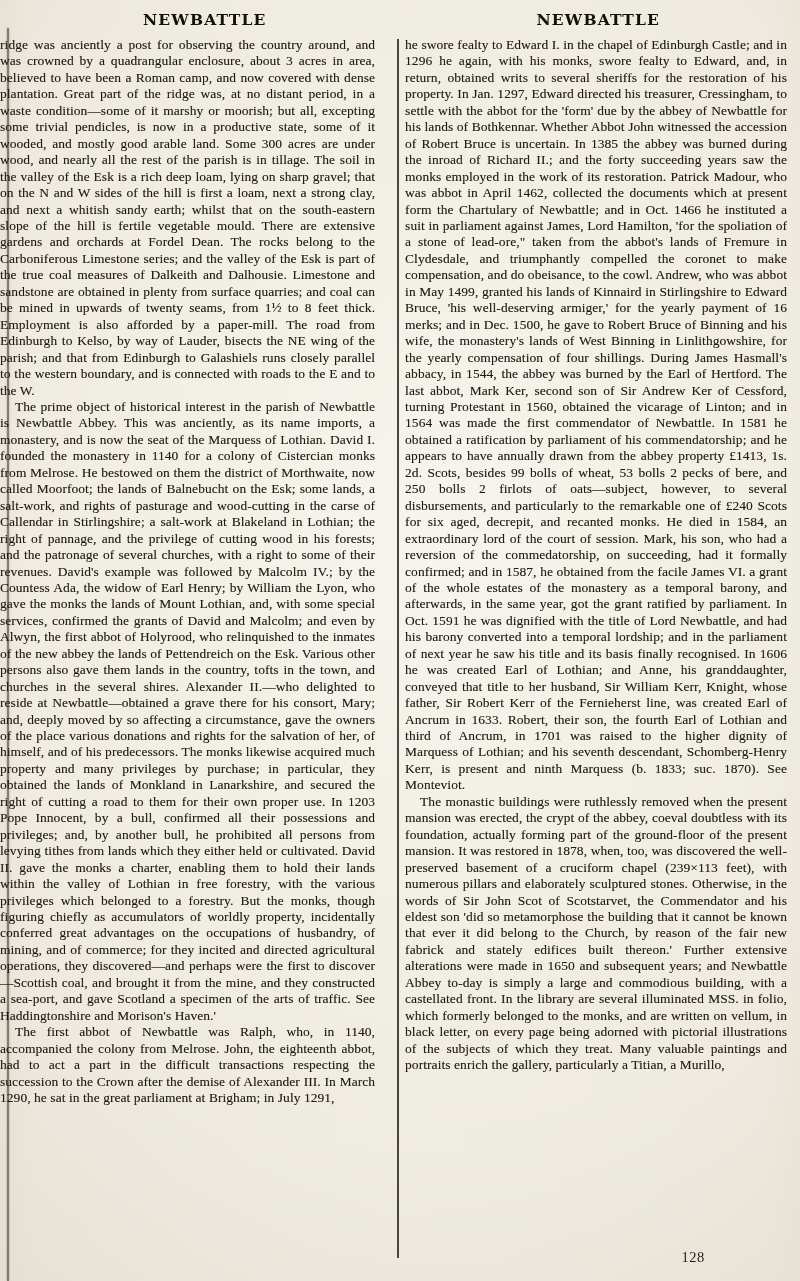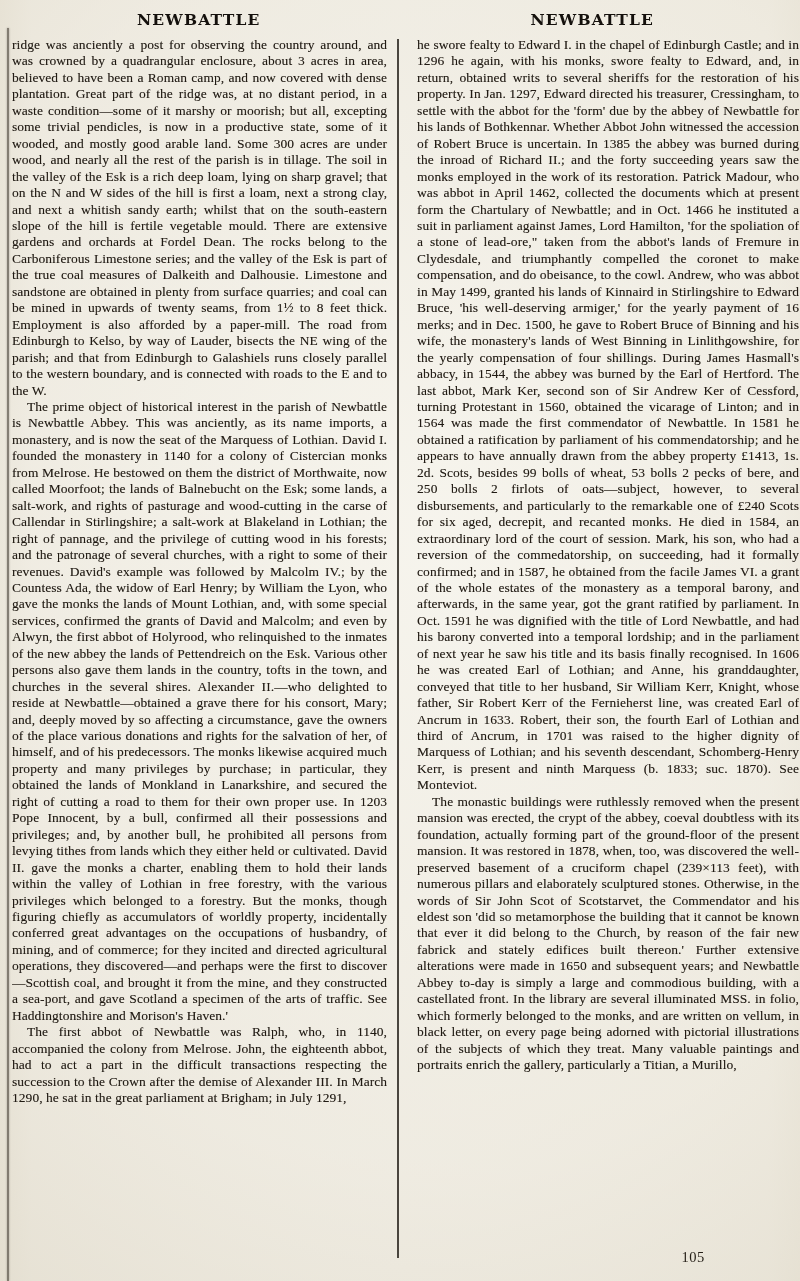--- a/index.html
+++ b/index.html
@@ -29,38 +29,38 @@
     left: 7px;
     top: 28px;
     width: 2px;
     height: 1253px;
     background: rgba(45, 38, 30, 0.55);
     box-shadow: 0 0 2px rgba(45,38,30,0.4);
   }
   .header-row {
     position: absolute;
     top: 10px;
-    left: 2px;
+    left: 8px;
     width: 787px;
     display: flex;
     align-items: flex-end;
   }
   .col-header {
     width: 50%;
     text-align: center;
     font-family: "DejaVu Serif", serif;
     font-weight: bold;
     font-size: 15.5px;
     letter-spacing: 1.2px;
     color: #14100c;
   }
   .columns {
     position: absolute;
     top: 37px;
-    left: 12px;
+    left: 0;
     width: 787px;
     height: 1212px;
     display: flex;
     overflow: hidden;
   }
   .column {
     font-size: 13.4px;
     line-height: 16.45px;
     text-align: justify;
     letter-spacing: 0.1px;
@@ -109,15 +109,15 @@
       <p>ridge was anciently a post for observing the country around, and was crowned by a quadrangular enclosure, about 3 acres in area, believed to have been a Roman camp, and now covered with dense plantation. Great part of the ridge was, at no distant period, in a waste condition—some of it marshy or moorish; but all, excepting some trivial pendicles, is now in a productive state, some of it wooded, and mostly good arable land. Some 300 acres are under wood, and nearly all the rest of the parish is in tillage. The soil in the valley of the Esk is a rich deep loam, lying on sharp gravel; that on the N and W sides of the hill is first a loam, next a strong clay, and next a whitish sandy earth; whilst that on the south-eastern slope of the hill is fertile vegetable mould. There are extensive gardens and orchards at Fordel Dean. The rocks belong to the Carboniferous Limestone series; and the valley of the Esk is part of the true coal measures of Dalkeith and Dalhousie. Limestone and sandstone are obtained in plenty from surface quarries; and coal can be mined in upwards of twenty seams, from 1½ to 8 feet thick. Employment is also afforded by a paper-mill. The road from Edinburgh to Kelso, by way of Lauder, bisects the NE wing of the parish; and that from Edinburgh to Galashiels runs closely parallel to the western boundary, and is connected with roads to the E and to the W.</p>
       <p class="indent">The prime object of historical interest in the parish of Newbattle is Newbattle Abbey. This was anciently, as its name imports, a monastery, and is now the seat of the Marquess of Lothian. David I. founded the monastery in 1140 for a colony of Cistercian monks from Melrose. He bestowed on them the district of Morthwaite, now called Moorfoot; the lands of Balnebucht on the Esk; some lands, a salt-work, and rights of pasturage and wood-cutting in the carse of Callendar in Stirlingshire; a salt-work at Blakeland in Lothian; the right of pannage, and the privilege of cutting wood in his forests; and the patronage of several churches, with a right to some of their revenues. David's example was followed by Malcolm IV.; by the Countess Ada, the widow of Earl Henry; by William the Lyon, who gave the monks the lands of Mount Lothian, and, with some special services, confirmed the grants of David and Malcolm; and even by Alwyn, the first abbot of Holyrood, who relinquished to the inmates of the new abbey the lands of Pettendreich on the Esk. Various other persons also gave them lands in the country, tofts in the town, and churches in the several shires. Alexander II.—who delighted to reside at Newbattle—obtained a grave there for his consort, Mary; and, deeply moved by so affecting a circumstance, gave the owners of the place various donations and rights for the salvation of her, of himself, and of his predecessors. The monks likewise acquired much property and many privileges by purchase; in particular, they obtained the lands of Monkland in Lanarkshire, and secured the right of cutting a road to them for their own proper use. In 1203 Pope Innocent, by a bull, confirmed all their possessions and privileges; and, by another bull, he prohibited all persons from levying tithes from lands which they either held or cultivated. David II. gave the monks a charter, enabling them to hold their lands within the valley of Lothian in free forestry, with the various privileges which belonged to a forestry. But the monks, though figuring chiefly as accumulators of worldly property, incidentally conferred great advantages on the occupations of husbandry, of mining, and of commerce; for they incited and directed agricultural operations, they discovered—and perhaps were the first to discover—Scottish coal, and brought it from the mine, and they constructed a sea-port, and gave Scotland a specimen of the arts of traffic. See Haddingtonshire and Morison's Haven.'</p>
       <p class="indent">The first abbot of Newbattle was Ralph, who, in 1140, accompanied the colony from Melrose. John, the eighteenth abbot, had to act a part in the difficult transactions respecting the succession to the Crown after the demise of Alexander III. In March 1290, he sat in the great parliament at Brigham; in July 1291,</p>
     </div>
     <div class="column right">
       <p>he swore fealty to Edward I. in the chapel of Edinburgh Castle; and in 1296 he again, with his monks, swore fealty to Edward, and, in return, obtained writs to several sheriffs for the restoration of his property. In Jan. 1297, Edward directed his treasurer, Cressingham, to settle with the abbot for the 'form' due by the abbey of Newbattle for his lands of Bothkennar. Whether Abbot John witnessed the accession of Robert Bruce is uncertain. In 1385 the abbey was burned during the inroad of Richard II.; and the forty succeeding years saw the monks employed in the work of its restoration. Patrick Madour, who was abbot in April 1462, collected the documents which at present form the Chartulary of Newbattle; and in Oct. 1466 he instituted a suit in parliament against James, Lord Hamilton, 'for the spoliation of a stone of lead-ore," taken from the abbot's lands of Fremure in Clydesdale, and triumphantly compelled the coronet to make compensation, and do obeisance, to the cowl. Andrew, who was abbot in May 1499, granted his lands of Kinnaird in Stirlingshire to Edward Bruce, 'his well-deserving armiger,' for the yearly payment of 16 merks; and in Dec. 1500, he gave to Robert Bruce of Binning and his wife, the monastery's lands of West Binning in Linlithgowshire, for the yearly compensation of four shillings. During James Hasmall's abbacy, in 1544, the abbey was burned by the Earl of Hertford. The last abbot, Mark Ker, second son of Sir Andrew Ker of Cessford, turning Protestant in 1560, obtained the vicarage of Linton; and in 1564 was made the first commendator of Newbattle. In 1581 he obtained a ratification by parliament of his commendatorship; and he appears to have annually drawn from the abbey property £1413, 1s. 2d. Scots, besides 99 bolls of wheat, 53 bolls 2 pecks of bere, and 250 bolls 2 firlots of oats—subject, however, to several disbursements, and particularly to the remarkable one of £240 Scots for six aged, decrepit, and recanted monks. He died in 1584, an extraordinary lord of the court of session. Mark, his son, who had a reversion of the commedatorship, on succeeding, had it formally confirmed; and in 1587, he obtained from the facile James VI. a grant of the whole estates of the monastery as a temporal barony, and afterwards, in the same year, got the grant ratified by parliament. In Oct. 1591 he was dignified with the title of Lord Newbattle, and had his barony converted into a temporal lordship; and in the parliament of next year he saw his title and its basis finally recognised. In 1606 he was created Earl of Lothian; and Anne, his granddaughter, conveyed that title to her husband, Sir William Kerr, Knight, whose father, Sir Robert Kerr of the Fernieherst line, was created Earl of Ancrum in 1633. Robert, their son, the fourth Earl of Lothian and third of Ancrum, in 1701 was raised to the higher dignity of Marquess of Lothian; and his seventh descendant, Schomberg-Henry Kerr, is present and ninth Marquess (b. 1833; suc. 1870). See Monteviot.</p>
       <p class="indent">The monastic buildings were ruthlessly removed when the present mansion was erected, the crypt of the abbey, coeval doubtless with its foundation, actually forming part of the ground-floor of the present mansion. It was restored in 1878, when, too, was discovered the well-preserved basement of a cruciform chapel (239×113 feet), with numerous pillars and elaborately sculptured stones. Otherwise, in the words of Sir John Scot of Scotstarvet, the Commendator and his eldest son 'did so metamorphose the building that it cannot be known that ever it did belong to the Church, by reason of the fair new fabrick and stately edifices built thereon.' Further extensive alterations were made in 1650 and subsequent years; and Newbattle Abbey to-day is simply a large and commodious building, with a castellated front. In the library are several illuminated MSS. in folio, which formerly belonged to the monks, and are written on vellum, in black letter, on every page being adorned with pictorial illustrations of the subjects of which they treat. Many valuable paintings and portraits enrich the gallery, particularly a Titian, a Murillo,</p>
     </div>
   </div>
 
-  <div class="page-number">105</div>
+  <div class="page-number">128</div>
 
 </div>
 
 </body></html>

